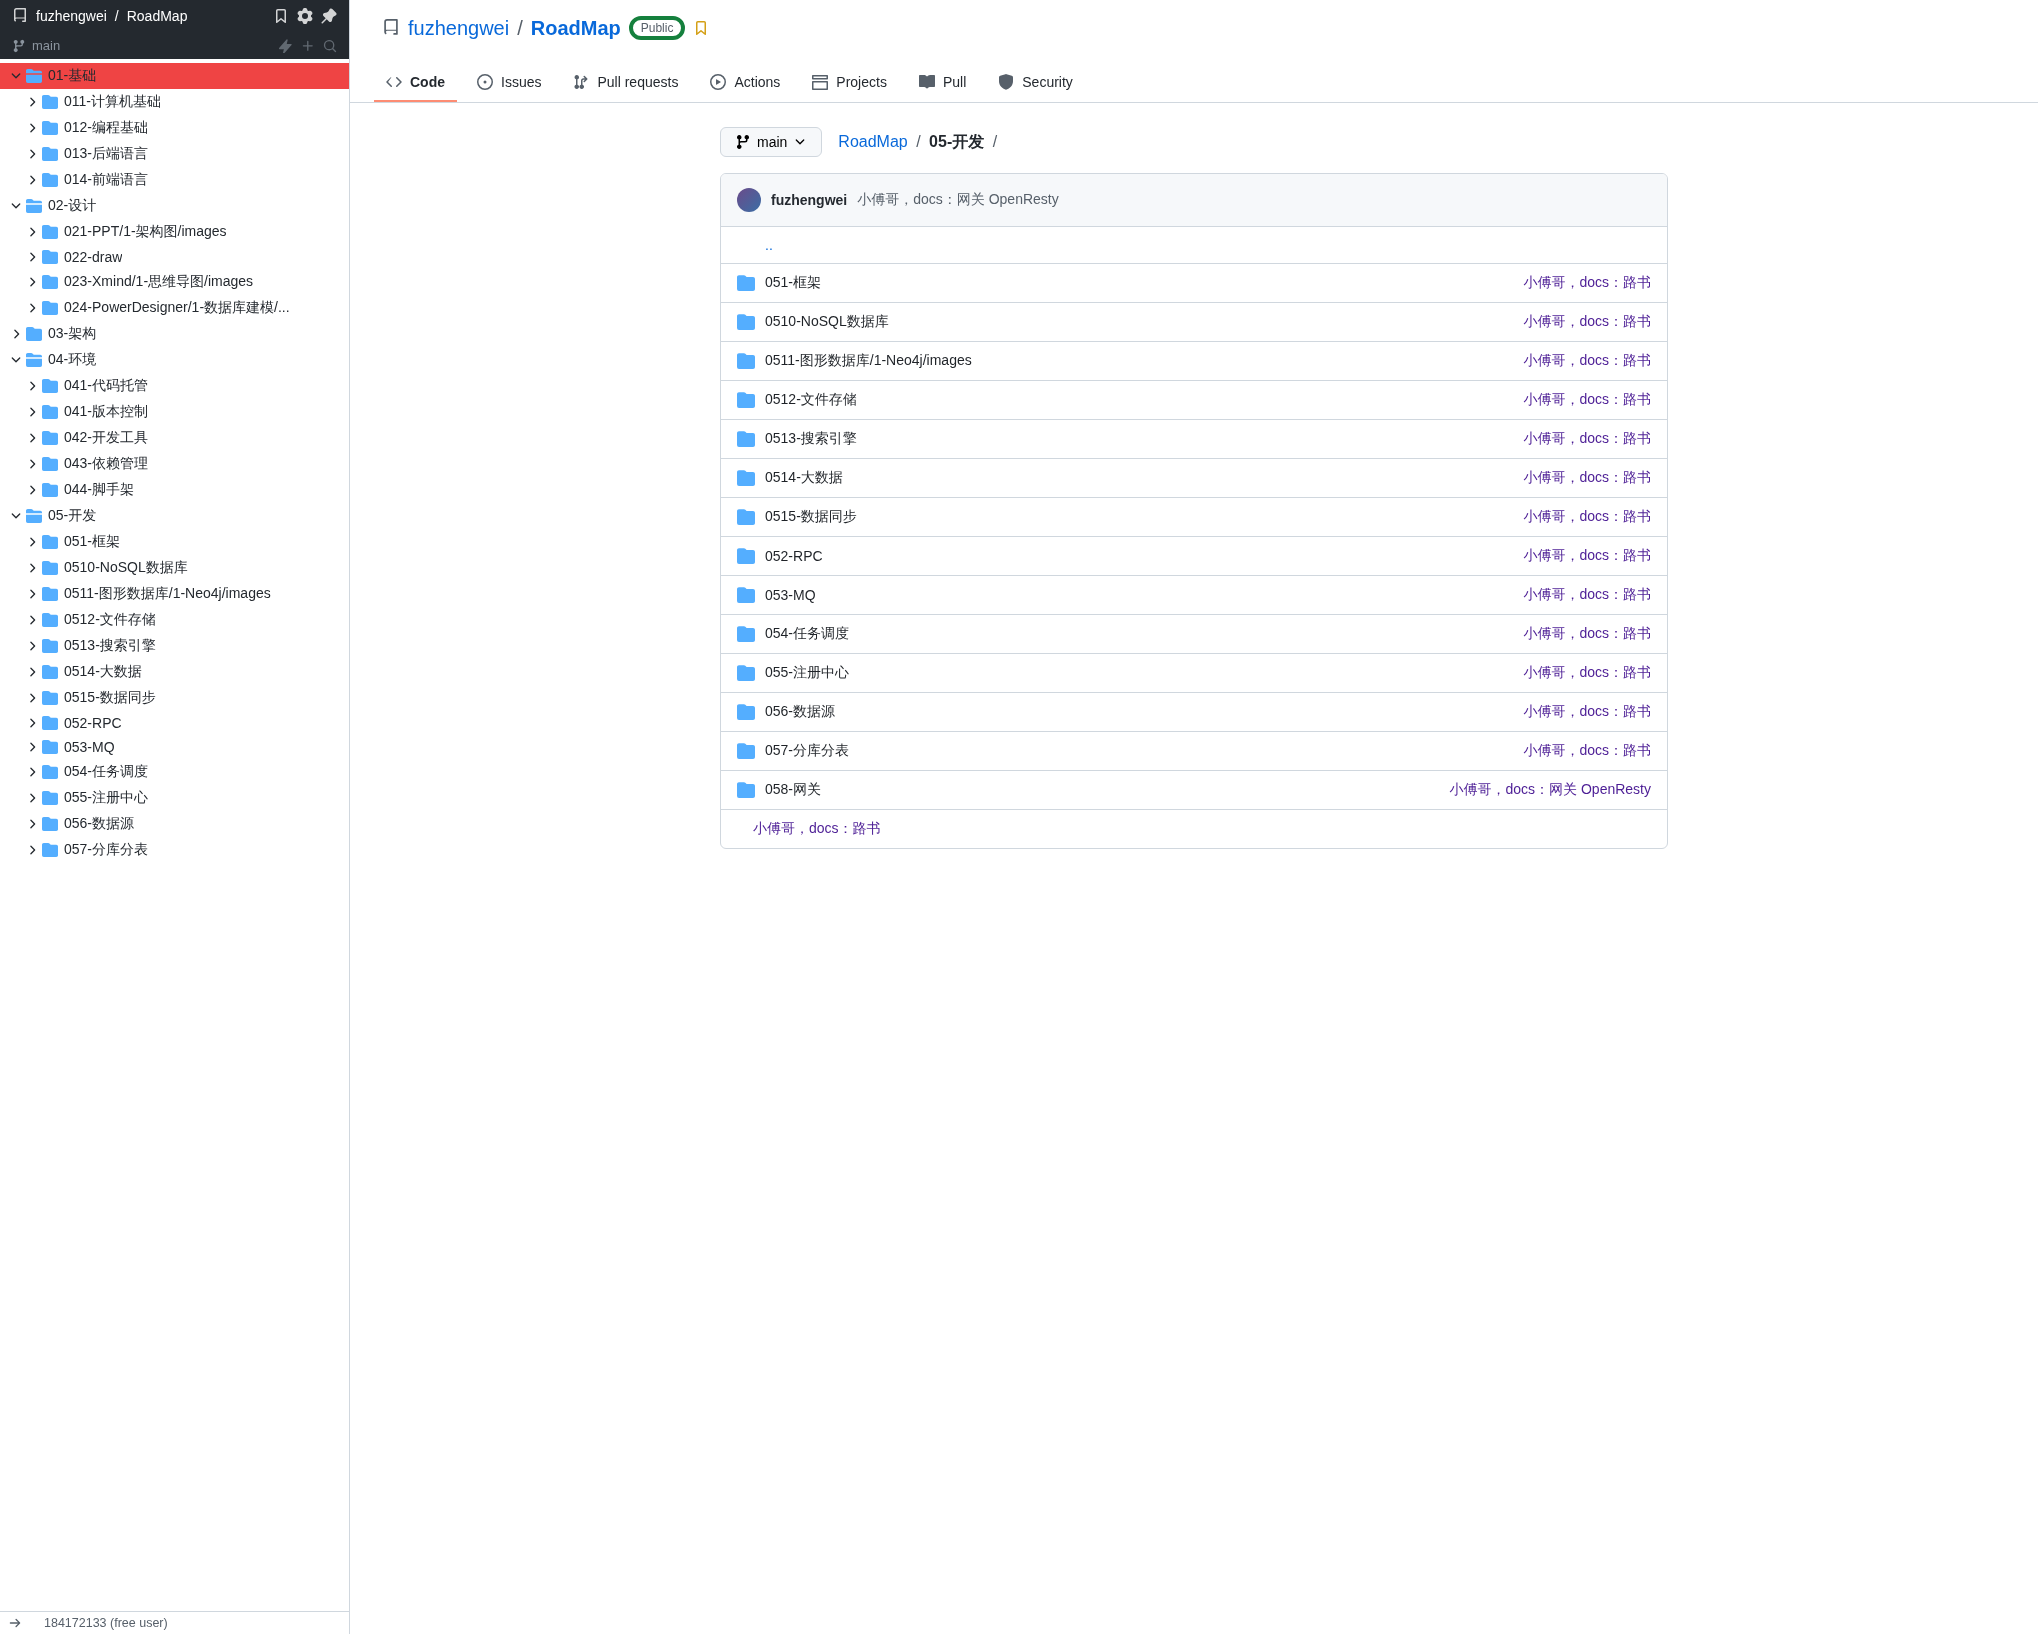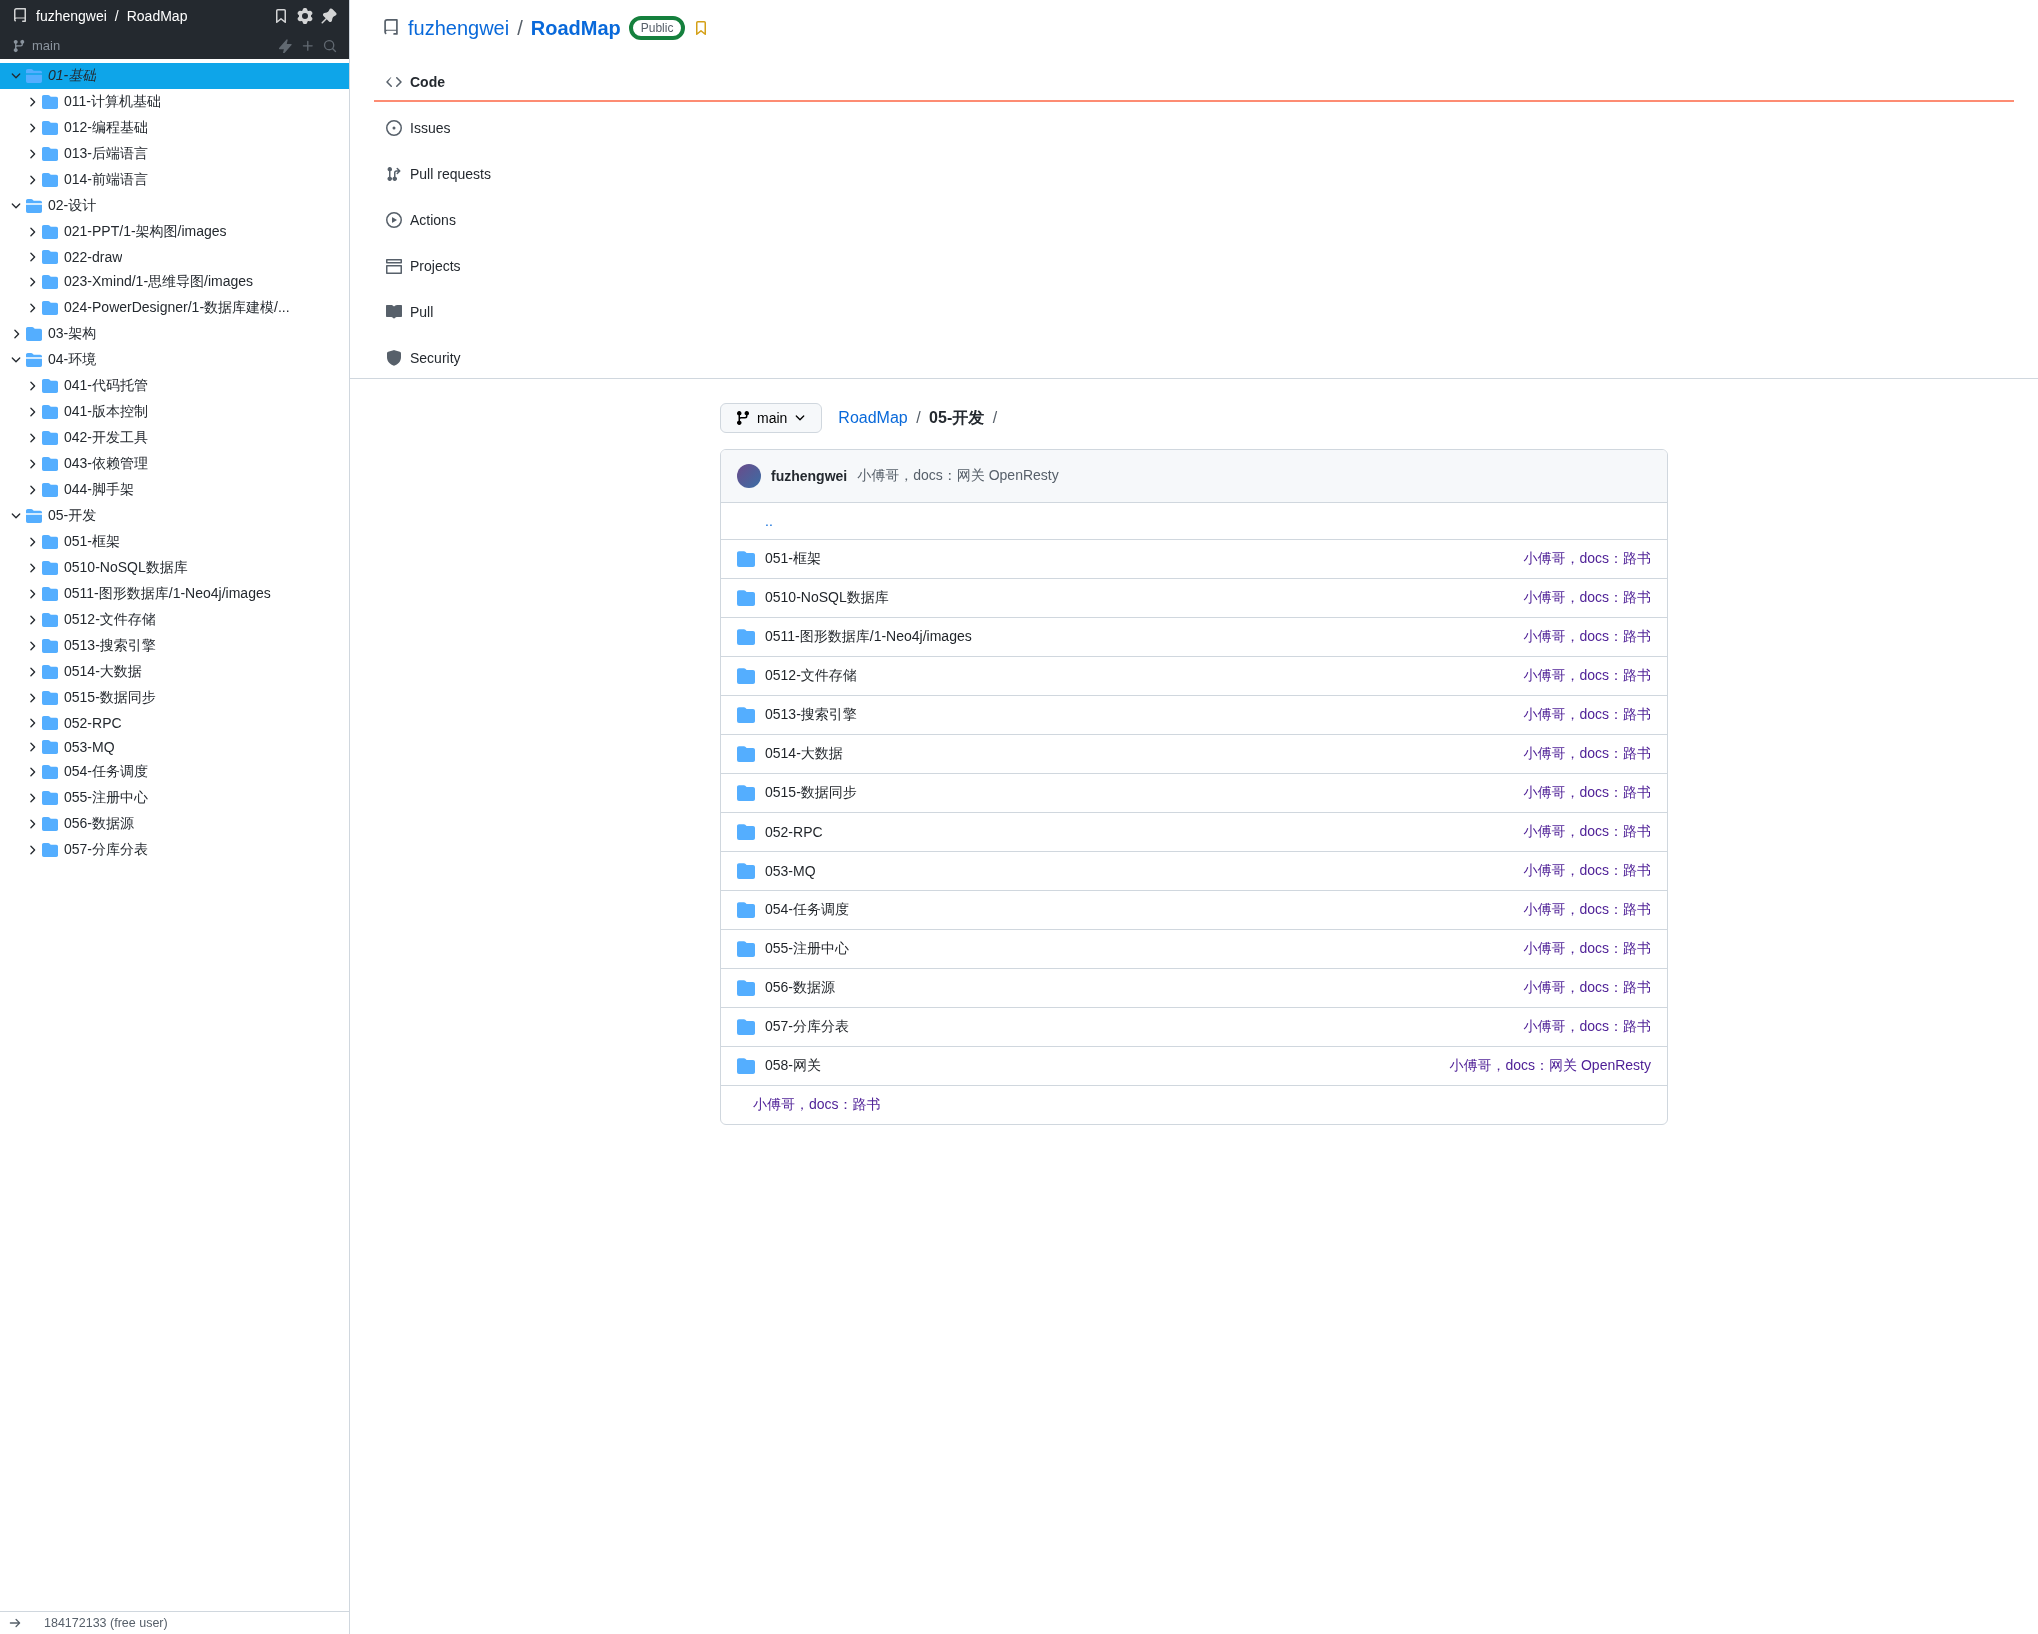--- a/index.html
+++ b/index.html
@@ -9,40 +9,40 @@
 .sidebar { width: 350px; background: #fff; border-right: 1px solid #d0d7de; display: flex; flex-direction: column; overflow: hidden; }
 .sidebar-header { background: #24292f; color: #fff; padding: 8px 12px; display: flex; justify-content: space-between; align-items: center; }
 .sidebar-title { display: flex; align-items: center; gap: 8px; font-size: 14px; }
 .sidebar-actions { display: flex; gap: 8px; }
 .sidebar-icon { width: 16px; height: 16px; opacity: 0.8; cursor: pointer; }
 .branch-row { background: #24292f; color: #8b949e; padding: 6px 12px; display: flex; align-items: center; justify-content: space-between; gap: 6px; font-size: 13px; }
 .branch-left { display: flex; align-items: center; gap: 6px; }
 
 .tree { flex: 1; overflow-y: auto; padding: 4px 0; }
 .tree-item { display: flex; align-items: center; padding: 4px 8px; cursor: pointer; white-space: nowrap; }
-.tree-item.selected { background: #0ea5e9; font-style: italic; }
+.tree-item.selected { background: #ef4444; }
 .chevron { width: 16px; height: 16px; display: flex; align-items: center; justify-content: center; margin-right: 2px; flex-shrink: 0; }
 .folder-icon { width: 16px; height: 16px; margin-right: 6px; flex-shrink: 0; }
 .tree-label { font-size: 14px; overflow: hidden; text-overflow: ellipsis; }
 .indent-0 { padding-left: 8px; }
 .indent-1 { padding-left: 24px; }
 
 .status-bar { border-top: 1px solid #d0d7de; padding: 4px 8px; font-size: 12.5px; color: #57606a; display: flex; align-items: center; gap: 22px; }
 
 
 .main { flex: 1; overflow-y: auto; background: #fff; }
 .repo-header { padding: 16px 32px 0; }
 .repo-title { display: flex; align-items: center; gap: 8px; font-size: 20px; }
 .repo-title a { color: #0969da; text-decoration: none; }
 .repo-title .sep { color: #57606a; }
 .repo-title .name { font-weight: 600; }
 .badge { font-size: 12px; border: 4px solid #15803d; border-radius: 2em; padding: 1px 8px; color: #57606a; }
 .star-icon { color: #d4a017; }
 
-.tabs { display: flex; gap: 8px; padding: 0 24px; border-bottom: 1px solid #d0d7de; margin-top: 24px; flex-direction: column; }
+.tabs { display: flex; gap: 8px; padding: 0 24px; border-bottom: 1px solid #d0d7de; margin-top: 24px; }
 .tab { display: flex; align-items: center; gap: 8px; padding: 10px 12px; cursor: pointer; font-size: 14px; color: #24292f; border-bottom: 2px solid transparent; }
 .tab.active { border-bottom-color: #fd8c73; font-weight: 600; }
 .tab-icon { width: 16px; height: 16px; color: #57606a; }
 
 .content { padding: 24px 32px 40px; max-width: 1012px; margin: 0 auto; }
 .path-row { display: flex; align-items: center; gap: 16px; margin-bottom: 16px; }
 .branch-btn { display: flex; align-items: center; gap: 6px; border: 1px solid #d0d7de; border-radius: 6px; padding: 6px 14px; font-size: 14px; background: #f6f8fa; cursor: pointer; }
 .breadcrumb { font-size: 16px; }
 .breadcrumb a { color: #0969da; text-decoration: none; }
 .breadcrumb .sep { color: #57606a; margin: 0 4px; }

